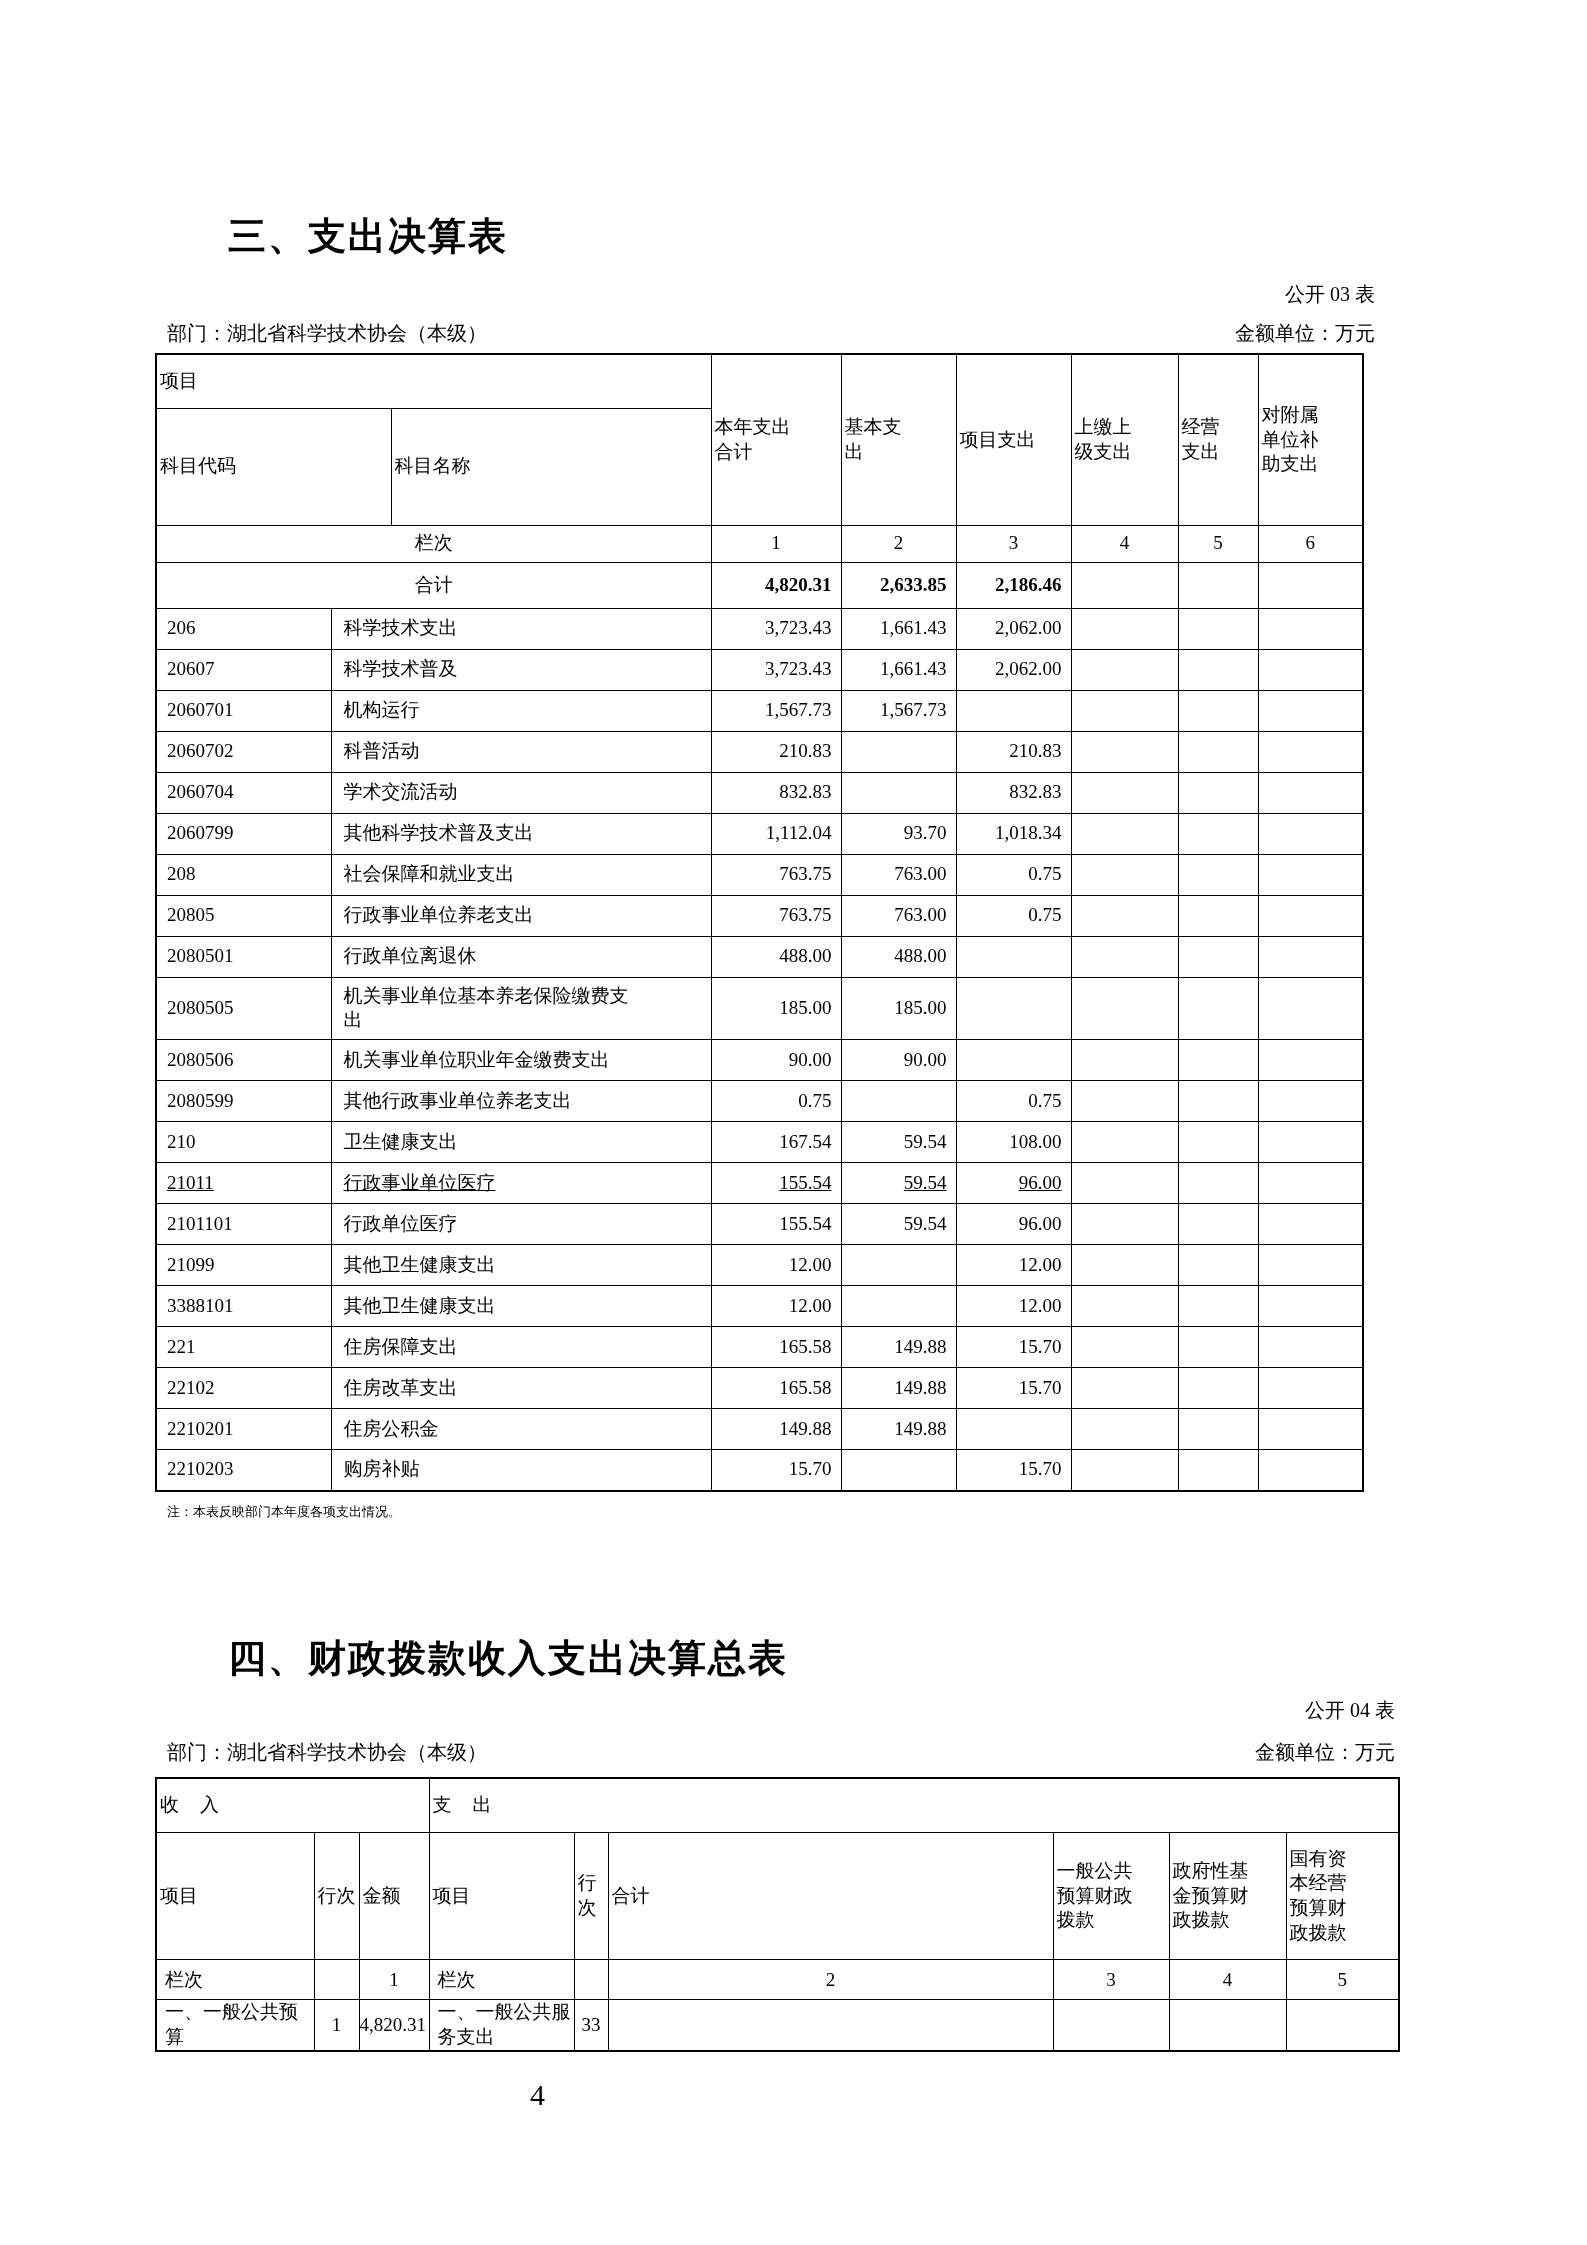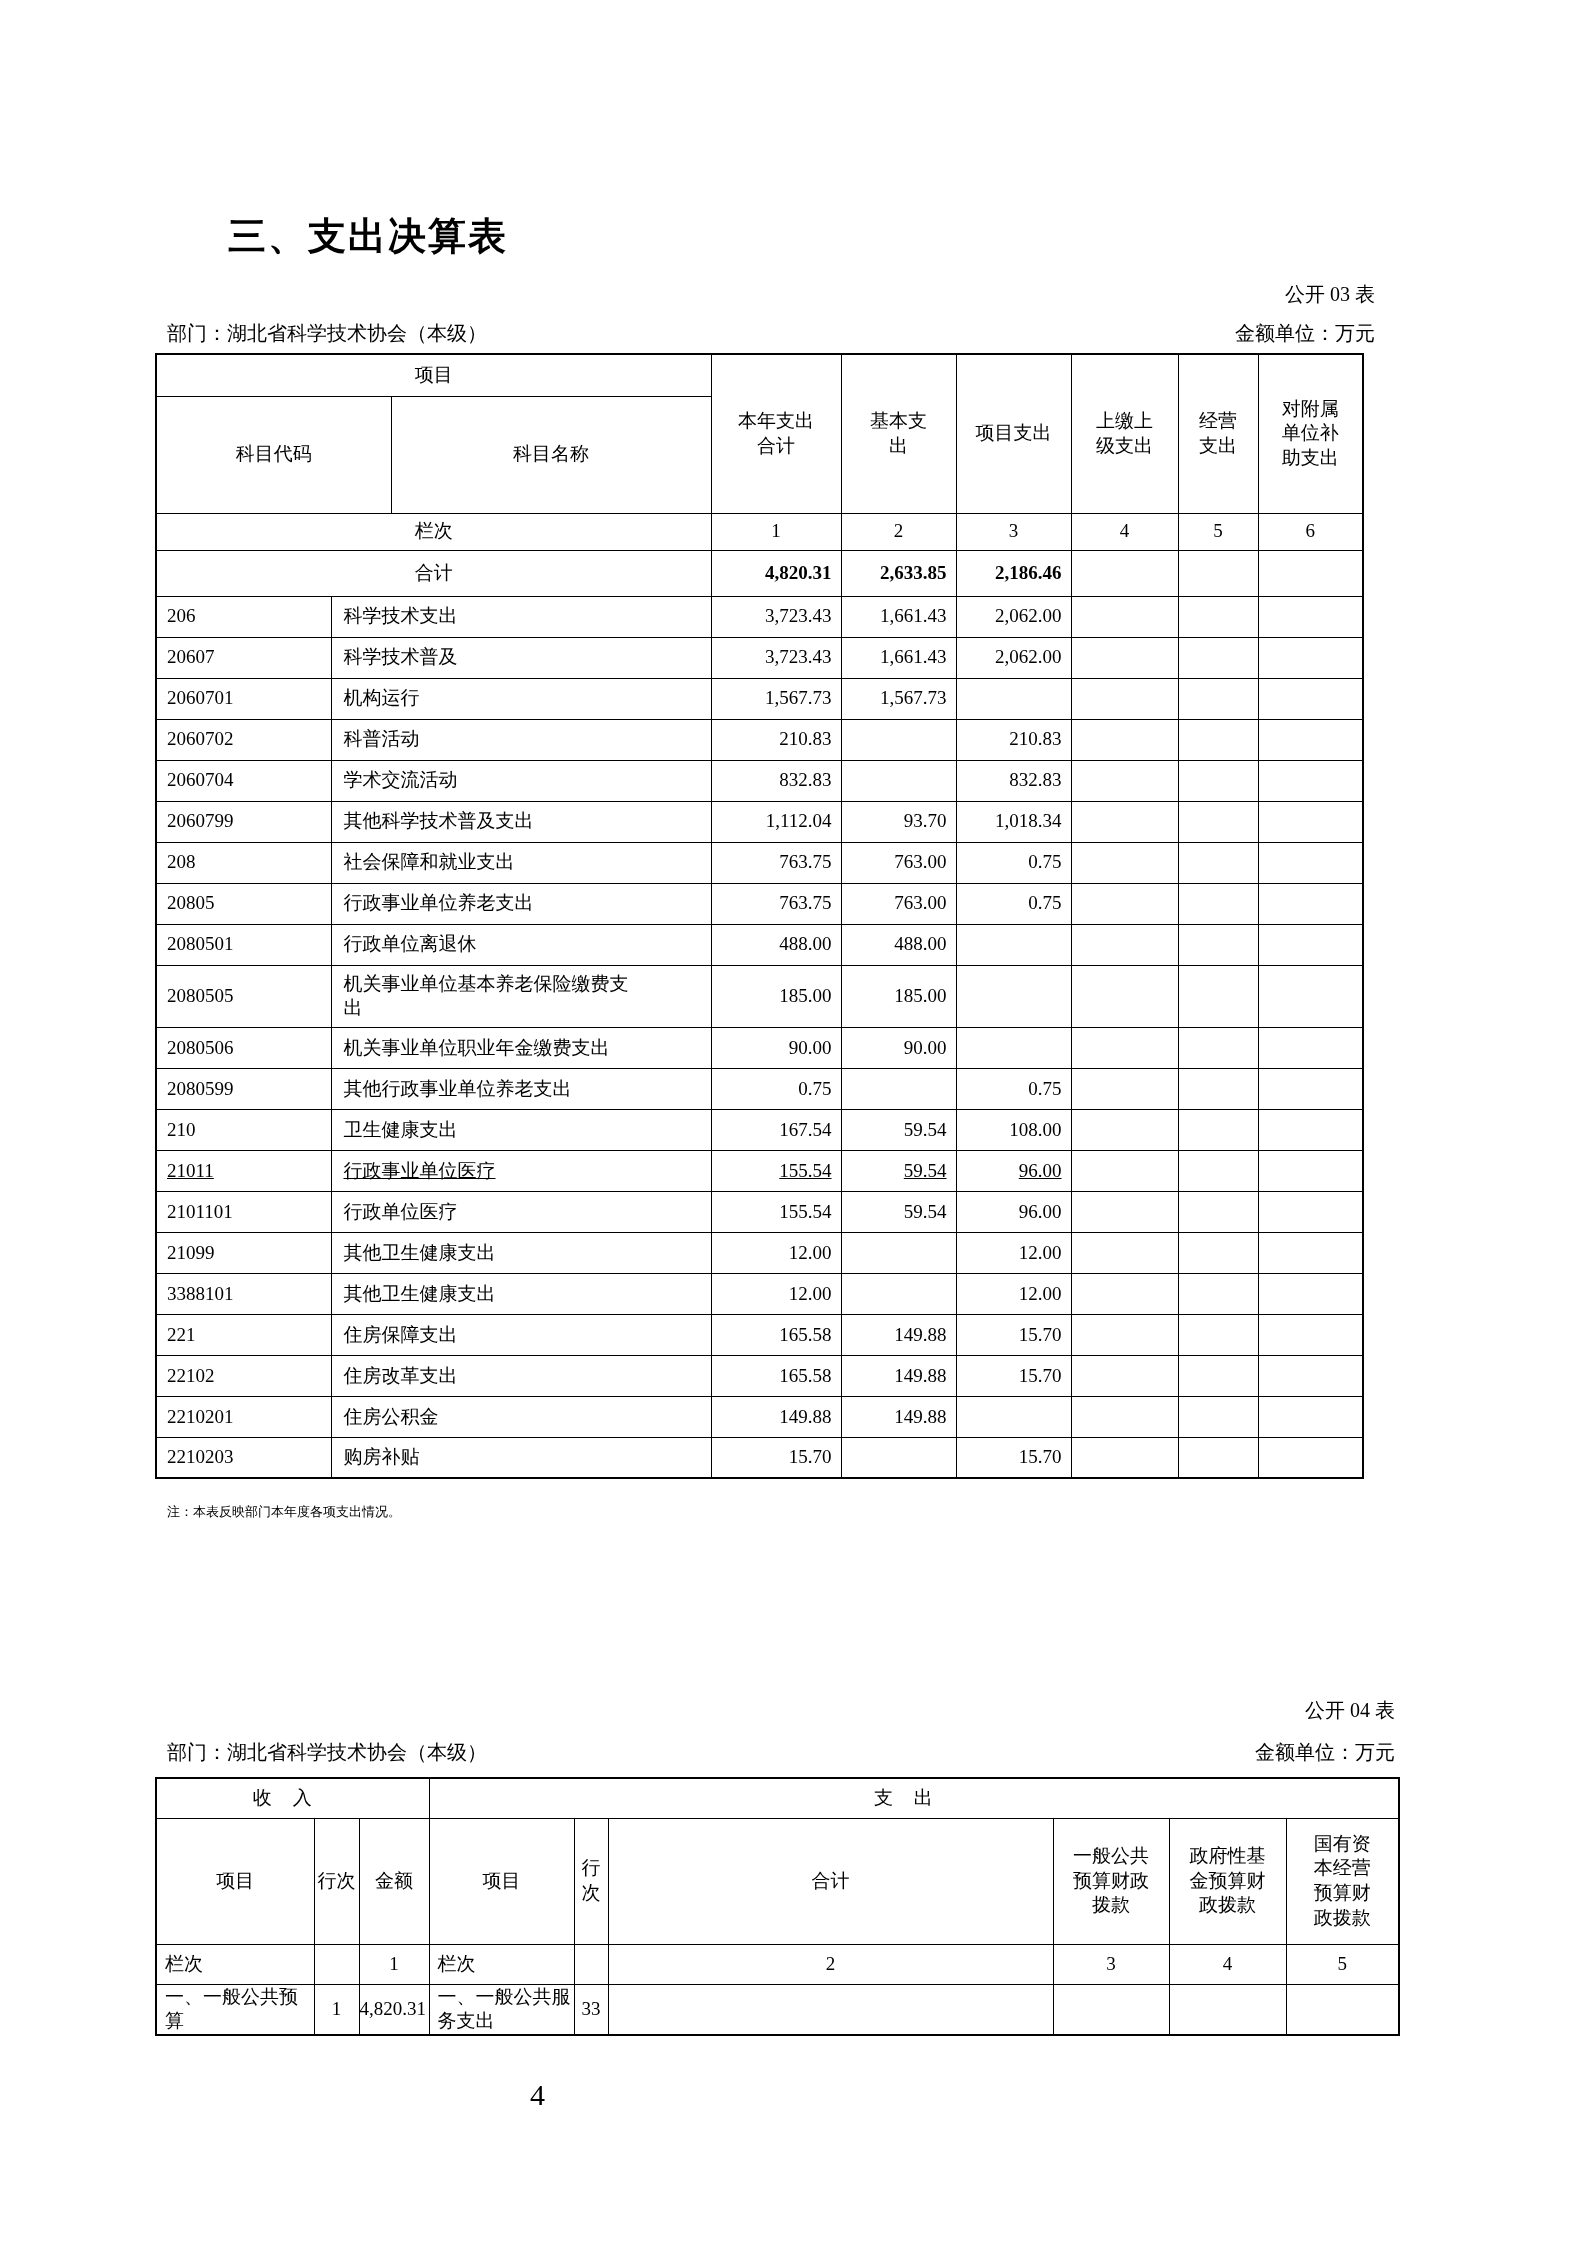--- a/index.html
+++ b/index.html
@@ -12,21 +12,21 @@
     position:absolute; font-family:"Liberation Sans","DejaVu Sans",sans-serif;
     font-weight:bold; font-size:38px; letter-spacing:2px; color:#000;
   }
   .meta { position:absolute; font-size:20px; color:#000; }
   .right-meta { text-align:right; }
   table { position:absolute; border-collapse:collapse; table-layout:fixed; border:2px solid #000; }
   th, td {
     border:1px solid #000; font-size:19px; font-weight:normal; color:#000;
     vertical-align:middle; overflow:hidden; line-height:1.3;
   }
-  th { text-align:center; white-space:pre-line; padding:2px 3px; }
+  th { text-align:left; white-space:pre-line; padding:14px 3px; }
   td.code  { text-align:left; padding-left:10px; }
   td.name  { text-align:left; padding:6px 8px 6px 12px; white-space:pre-line; }
   td.num   { text-align:right; padding-right:9px; }
   td.center{ text-align:center; }
   td.leftpad { text-align:left; padding-left:8px; }
   .bold { font-weight:bold; }
   .spread { letter-spacing:1.1em; }
   .t1 { left:155px; top:353px;  width:1207px; }
   .t2 { left:155px; top:1777px; width:1243px; }
   .note { position:absolute; left:167px; top:1503px; font-size:13px; }
@@ -306,20 +306,21 @@
           <td class="num">15.70</td>
           <td class="num"></td>
           <td class="num"></td>
           <td class="num"></td>
         </tr>
       </tbody>
   </table>
 
   <div class="note">注：本表反映部门本年度各项支出情况。</div>
 
+  <div class="sec-title" style="left:228px; top:1633px;">四、财政拨款收入支出决算总表</div>
 
   <div class="meta right-meta" style="right:192px; top:1697px;">公开 04 表</div>
 
   <div class="meta" style="left:167px; top:1739px;">部门：湖北省科学技术协会（本级）</div>
   <div class="meta right-meta" style="right:192px; top:1739px;">金额单位：万元</div>
 
   <table class="t2">
     <colgroup>
       <col style="width:158px">
         <col style="width:45px">

